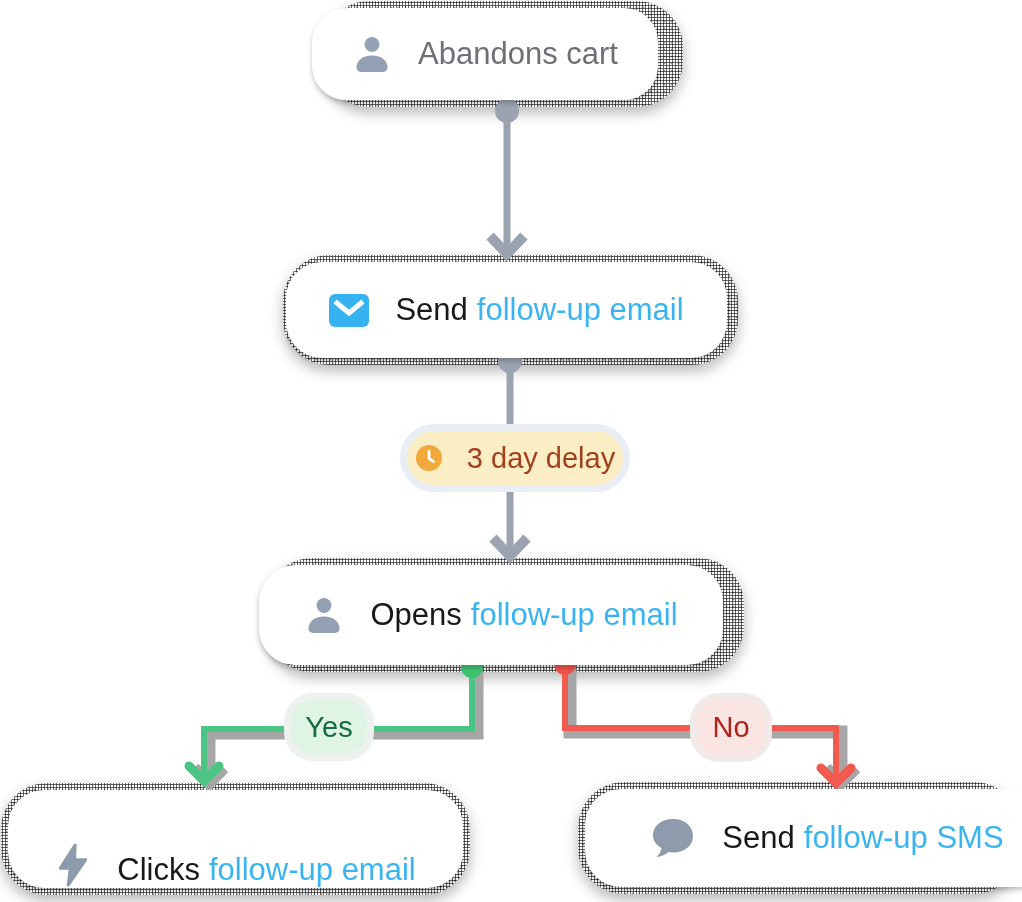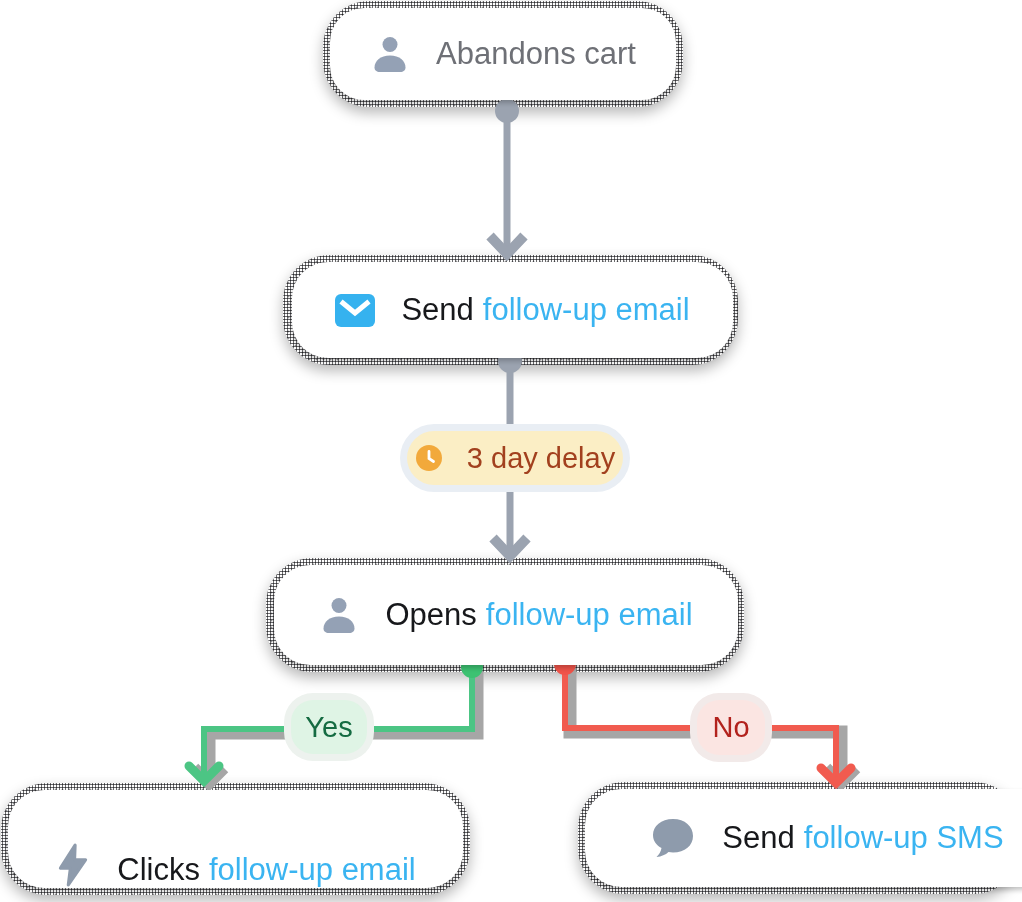--- a/index.html
+++ b/index.html
@@ -24,23 +24,23 @@
   #g4 { left:1px;   top:783px; width:469px; height:112px; }
   #g5 { left:578px; top:782px; width:442px; height:112px; }
 
   .wires { position:absolute; left:0; top:0; z-index:1; }
 
   .node {
     position:absolute; z-index:2; background:#ffffff; border-radius:36px;
     display:flex; align-items:center; justify-content:center; gap:26px;
     box-shadow: 0 3px 5px rgba(0,0,0,0.22);
   }
-  #n1 { left:330px; top:8px;   width:346px; height:92px;  border-radius:34px; }
-  #n2 { left:292px; top:262px; width:441px; height:96px;  }
-  #n3 { left:274px; top:565px; width:464px; height:100px;text-align:center; }
+  #n1 { left:312px; top:8px;   width:346px; height:92px;  border-radius:34px; }
+  #n2 { left:286px; top:262px; width:441px; height:96px;  }
+  #n3 { left:259px; top:565px; width:464px; height:100px;text-align:center; }
   #n4 { left:8px;   top:790px; width:455px; height:98px;align-items:flex-end;  }
   #n5 { left:585px; top:789px; width:472px; height:98px;padding-left:6px;  }
 
   .node .text { font-size:31px; font-weight:500; color:#17181b; white-space:nowrap; }
   .node .hl   { color:#3ab4f1; margin-left:9px; }
   .hl:empty   { display:none; }
   #n1 .text   { color:#6e7076; }
   .icon { display:flex; align-items:center; justify-content:center; }
 
   .chip {

